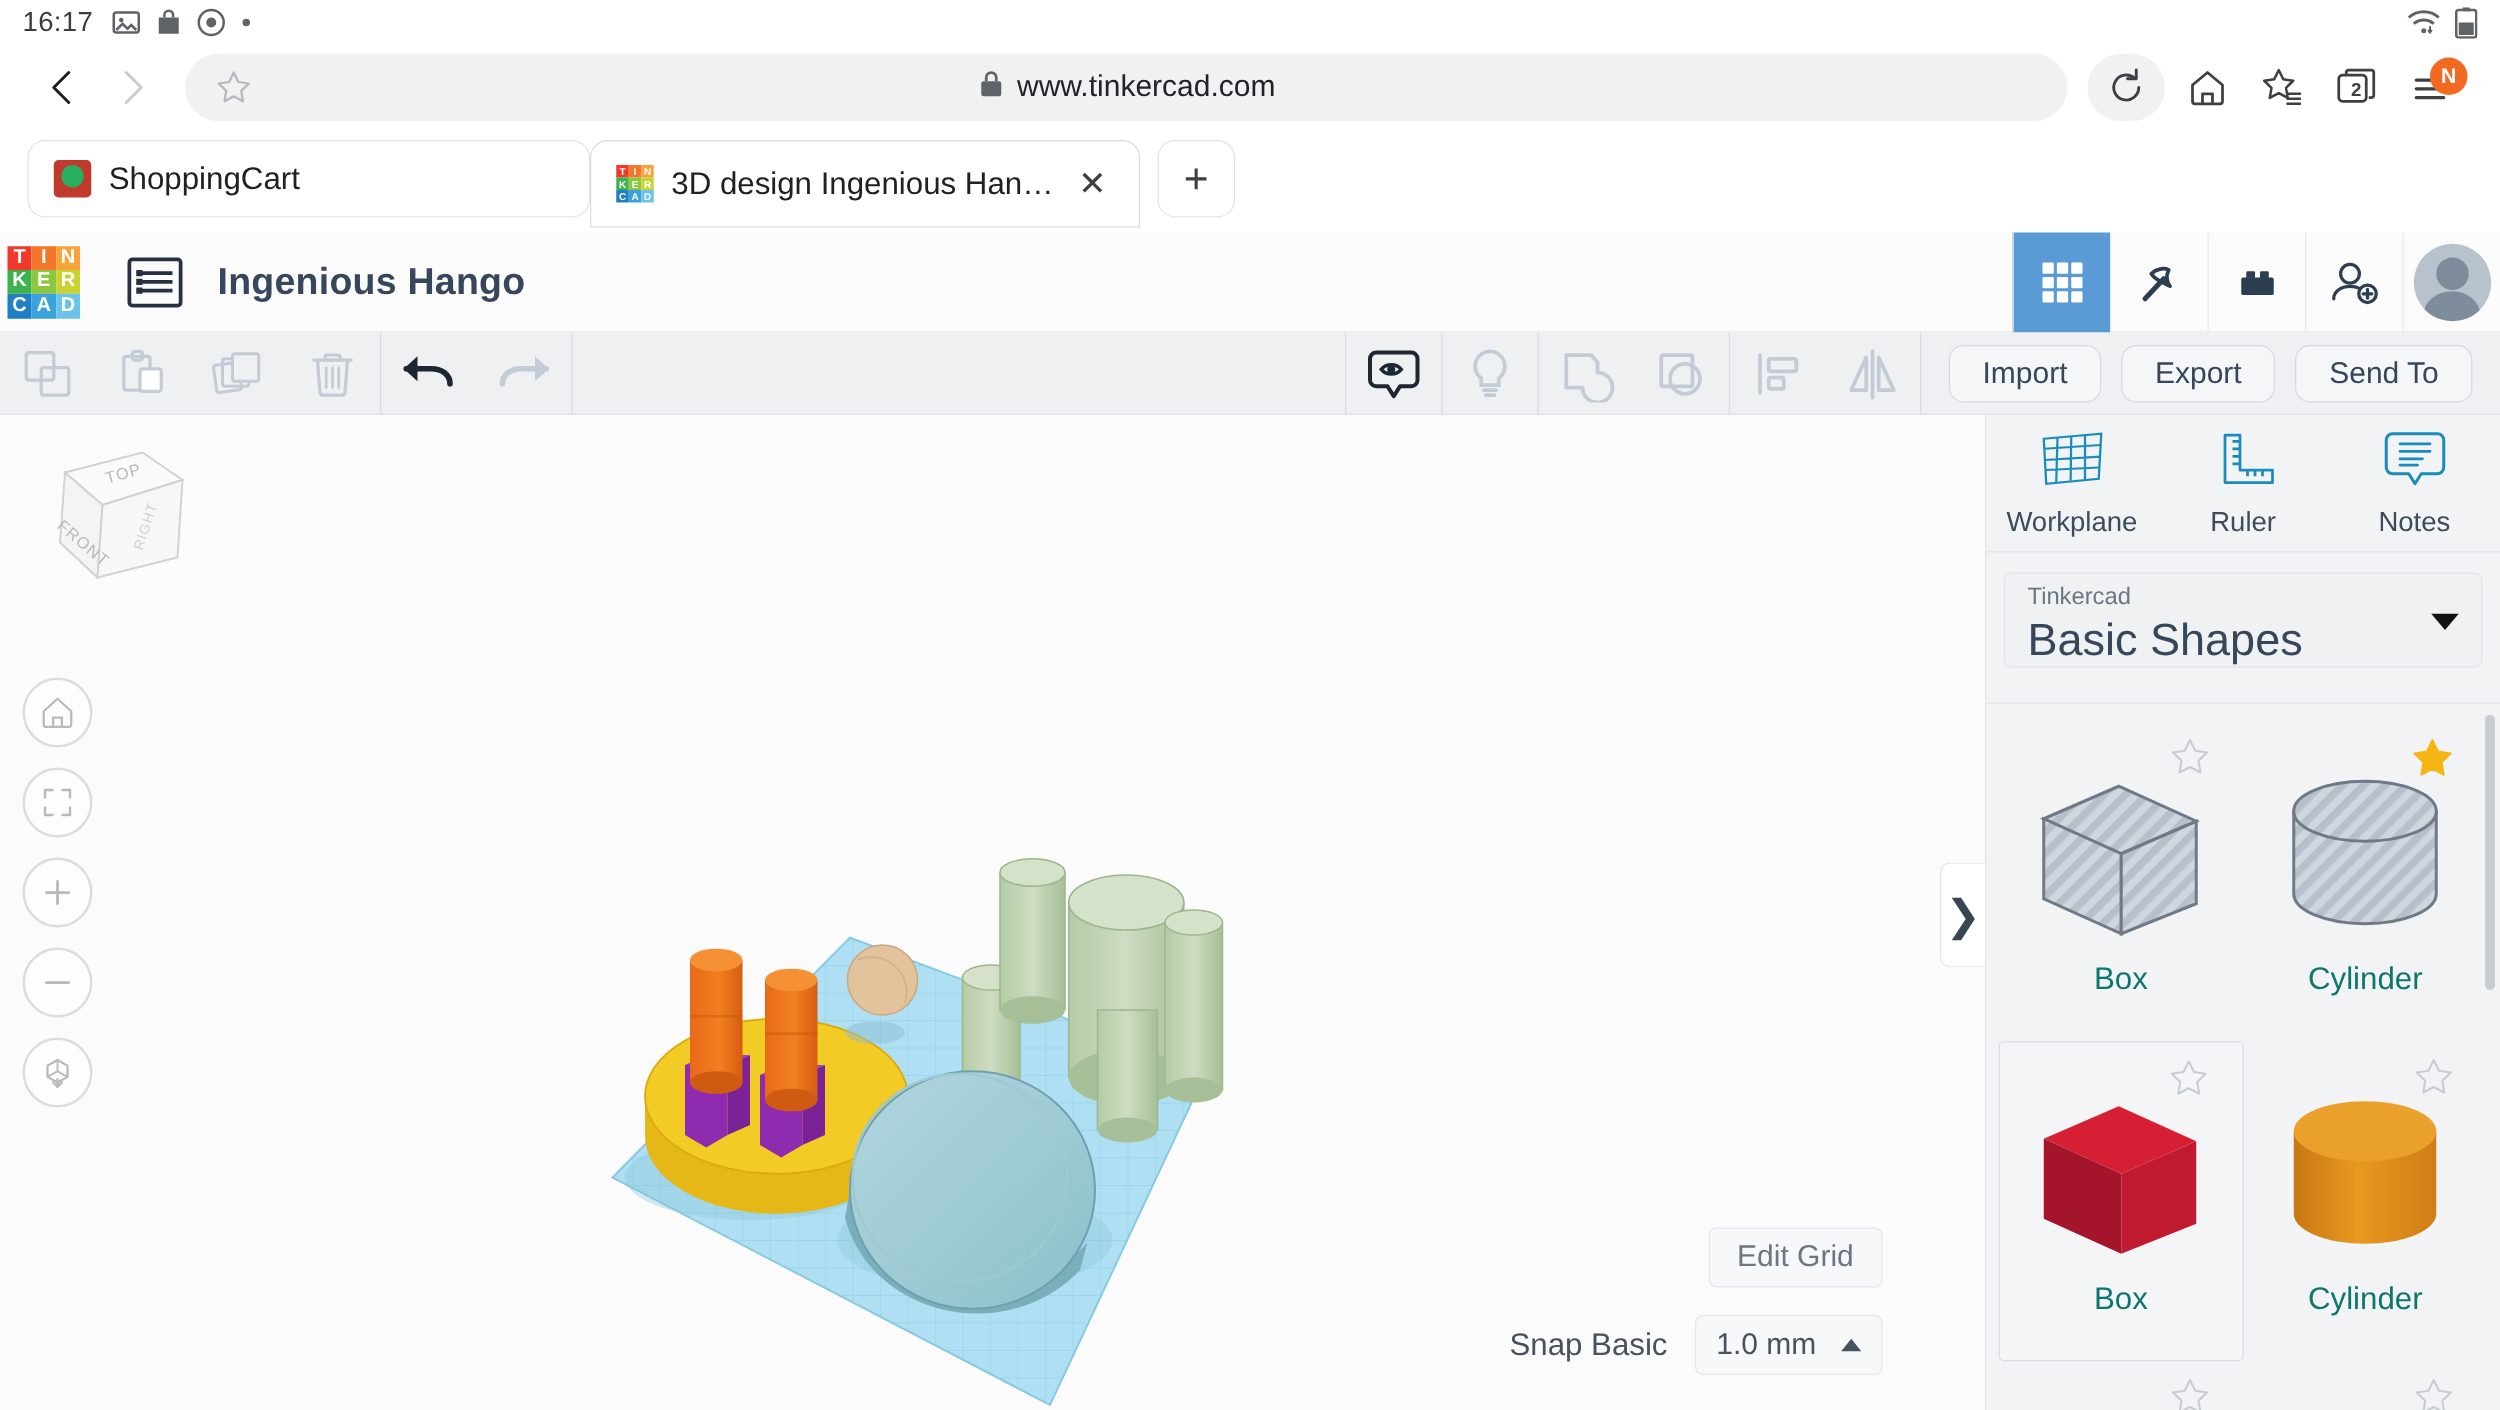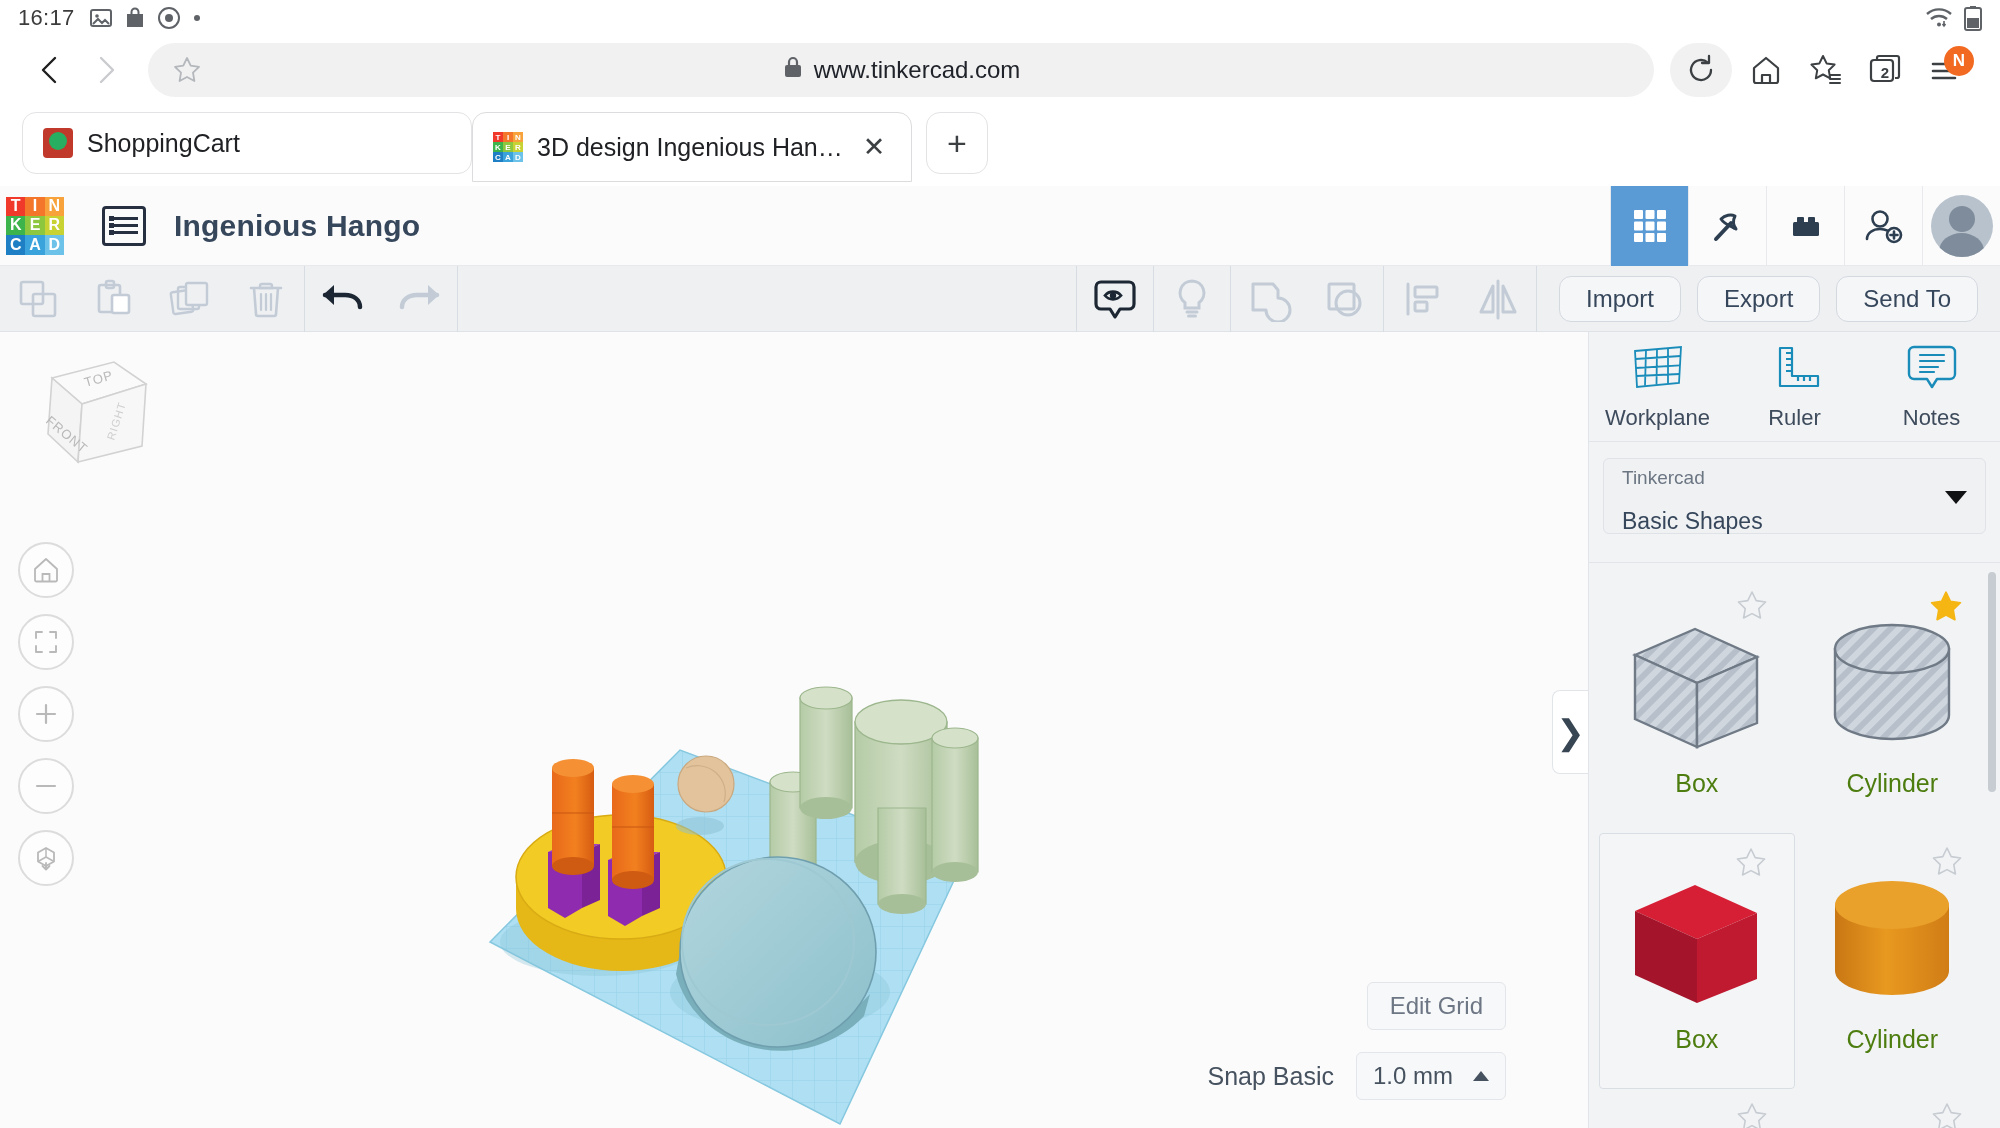--- a/index.html
+++ b/index.html
@@ -157,35 +157,35 @@
     background: #f2f3f5; border-left: 1px solid #e1e4e8;
   }
   .rp-tools { display: flex; height: 110px; border-bottom: 1px solid #e1e4e8; }
   .rp-tool { flex: 1; display: flex; flex-direction: column; align-items: center; justify-content: center; gap: 8px; }
   .rp-tool span { font-size: 22px; color: #3d4b5c; }
   .rp-select {
     margin: 16px 14px 10px; height: 76px; background: #f0f1f3; border: 1px solid #dfe2e6; border-radius: 6px;
     padding: 8px 18px; position: relative;
   }
   .rp-select .lbl { font-size: 19px; color: #6b7683; }
-  .rp-select .val { font-size: 23px; color: #36475c; margin-top: 19px; }
+  .rp-select .val { font-size: 36px; color: #36475c; margin-top: 2px; }
   .rp-select .tri {
     position: absolute; right: 18px; top: 32px;
     width: 0; height: 0; border-left: 11px solid transparent; border-right: 11px solid transparent; border-top: 13px solid #101214;
   }
   .shapegrid {
     position: absolute; top: 230px; left: 0; right: 0; bottom: 0;
     display: grid; grid-template-columns: 1fr 1fr; gap: 0; overflow: hidden;
     border-top: 1px solid #e1e4e8; padding: 14px 10px 0;
     align-content: start;
   }
   .shapecell { position: relative; height: 256px; display: flex; flex-direction: column; align-items: center; justify-content: center; }
   .shapecell.selected { border: 1px solid #d9dee4; border-radius: 4px; background: #f4f5f7; }
   .shapecell .star { position: absolute; right: 26px; top: 12px; }
-  .shapecell .name { font-size: 25px; color: #4d7c0f; margin-top: 6px; }
+  .shapecell .name { font-size: 25px; color: #0f766e; margin-top: 6px; }
   .shapeart { height: 150px; display: flex; align-items: center; justify-content: center; }
   .rp-scrollbar {
     position: absolute; right: 4px; top: 240px; width: 8px; height: 220px; border-radius: 4px; background: #c7ccd2;
   }
 </style>
 </head>
 <body>
 
 <div class="app">
 

